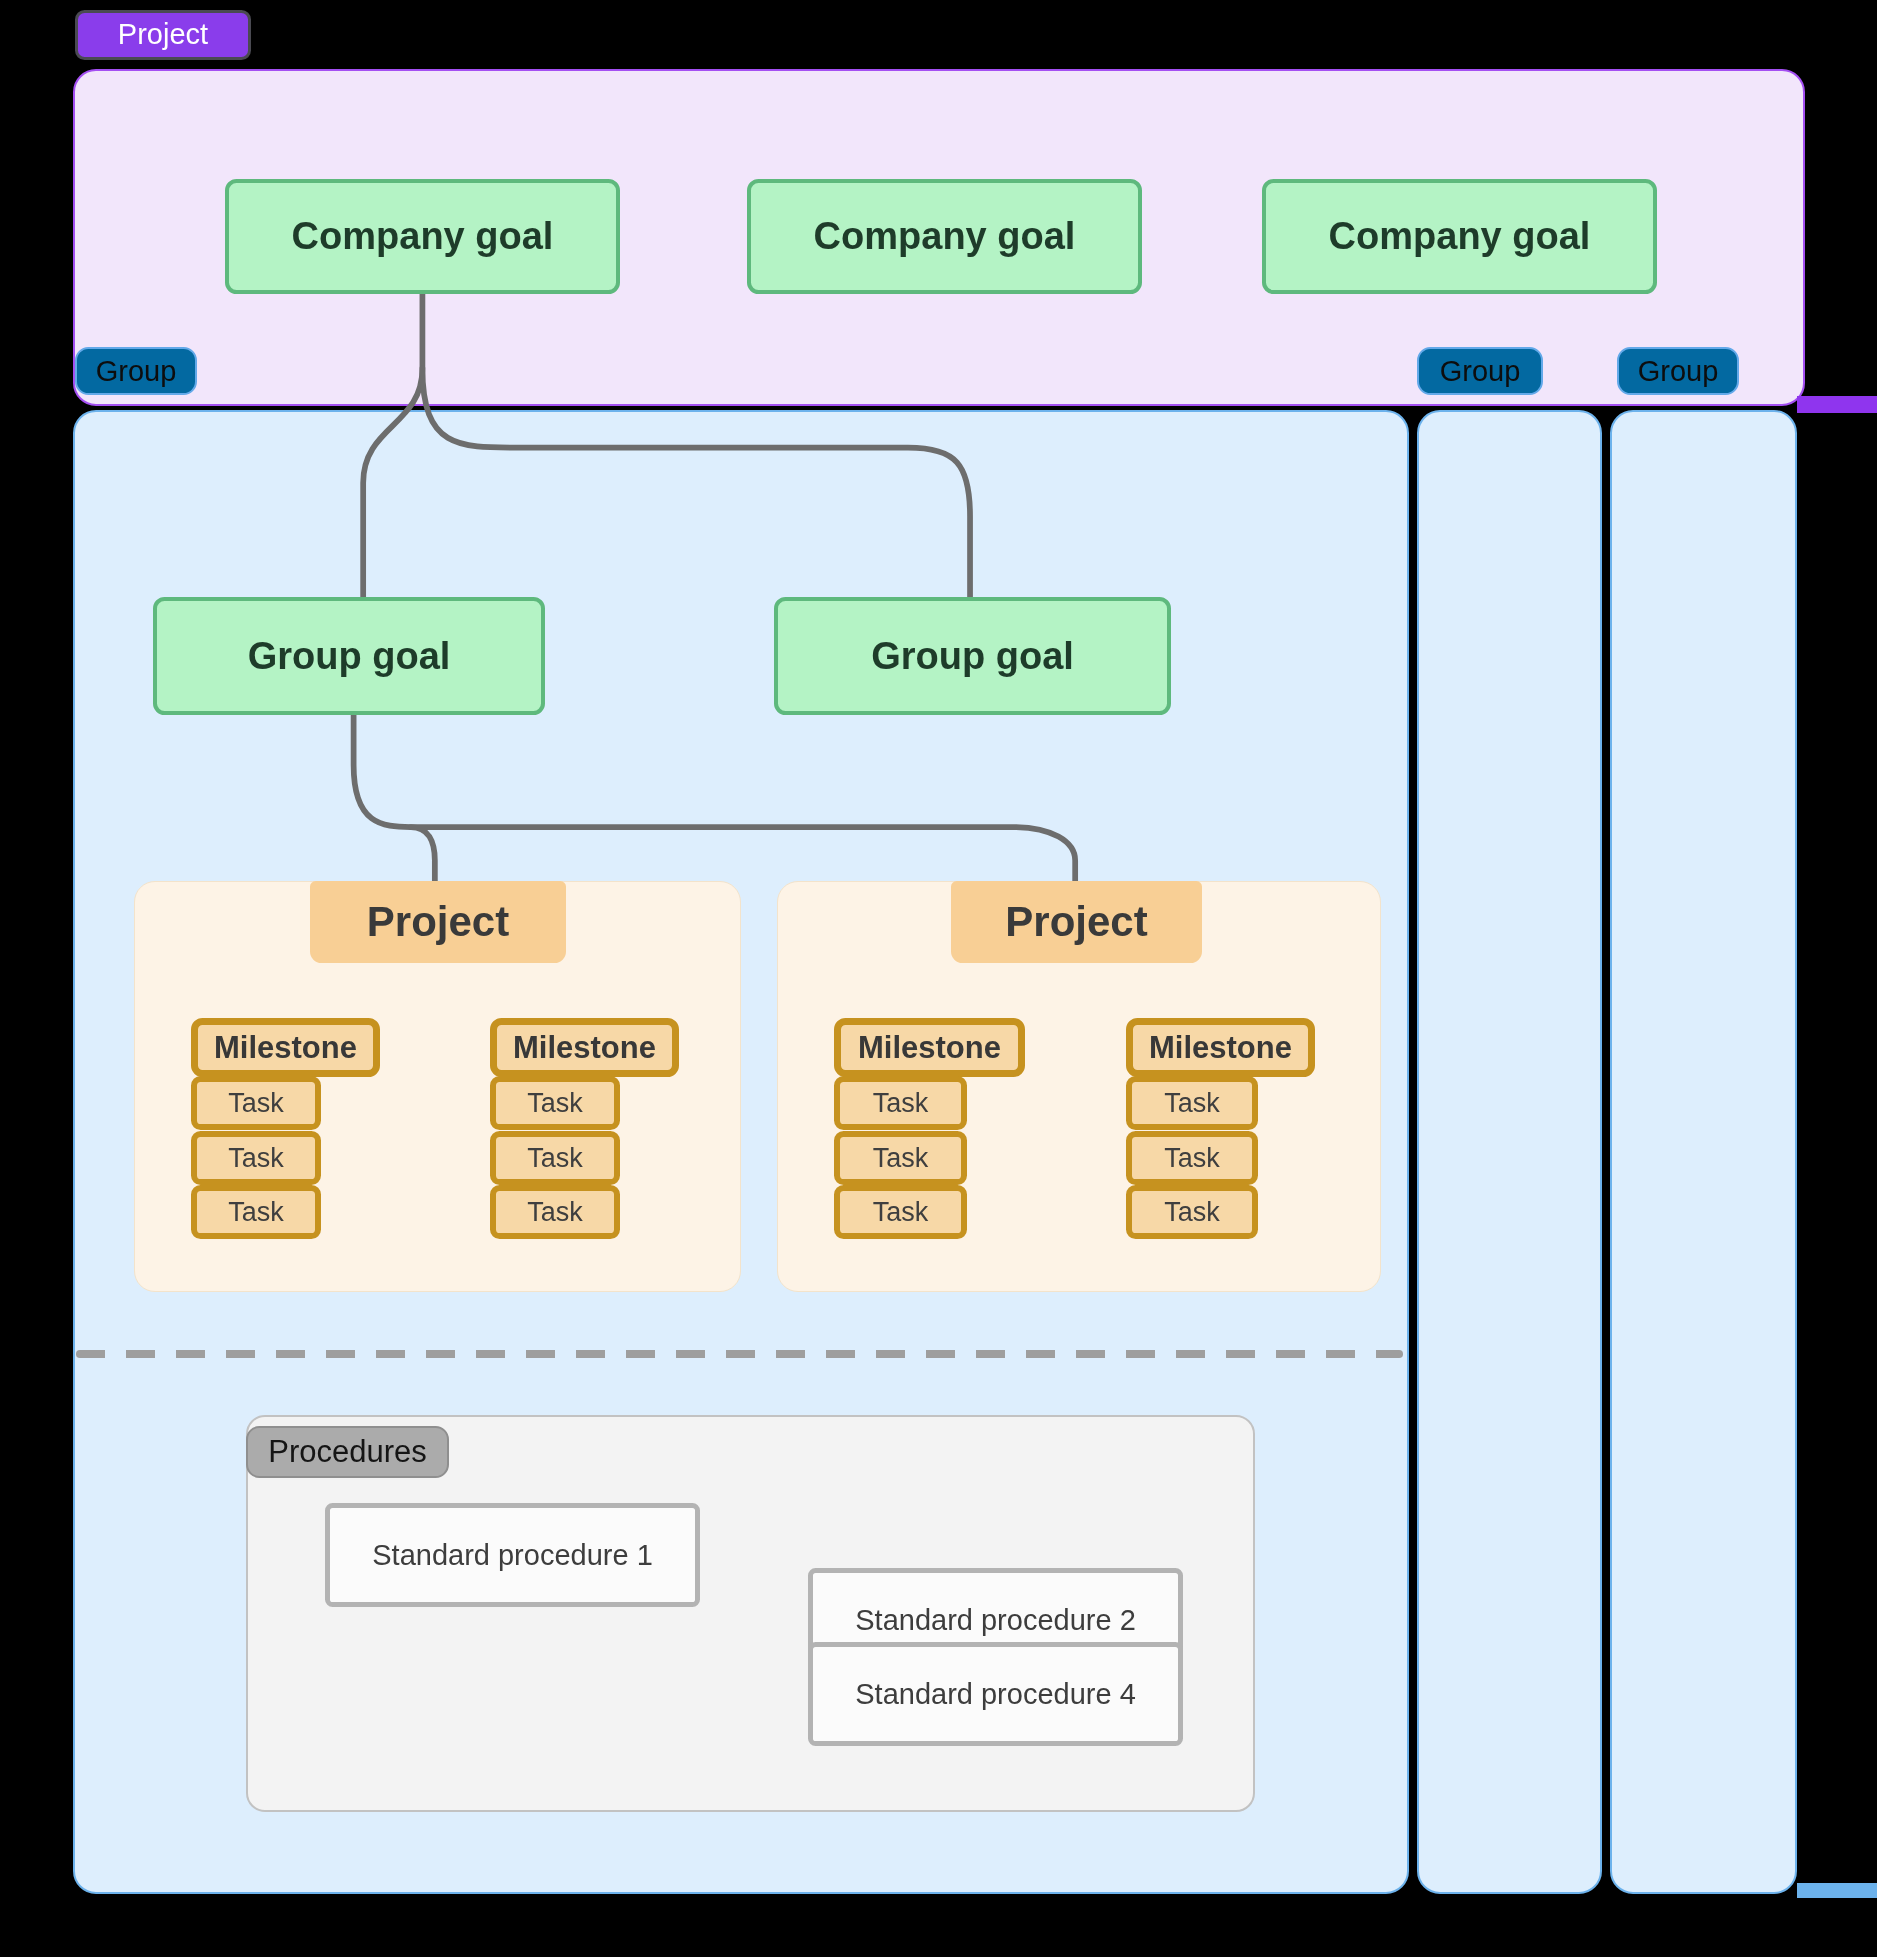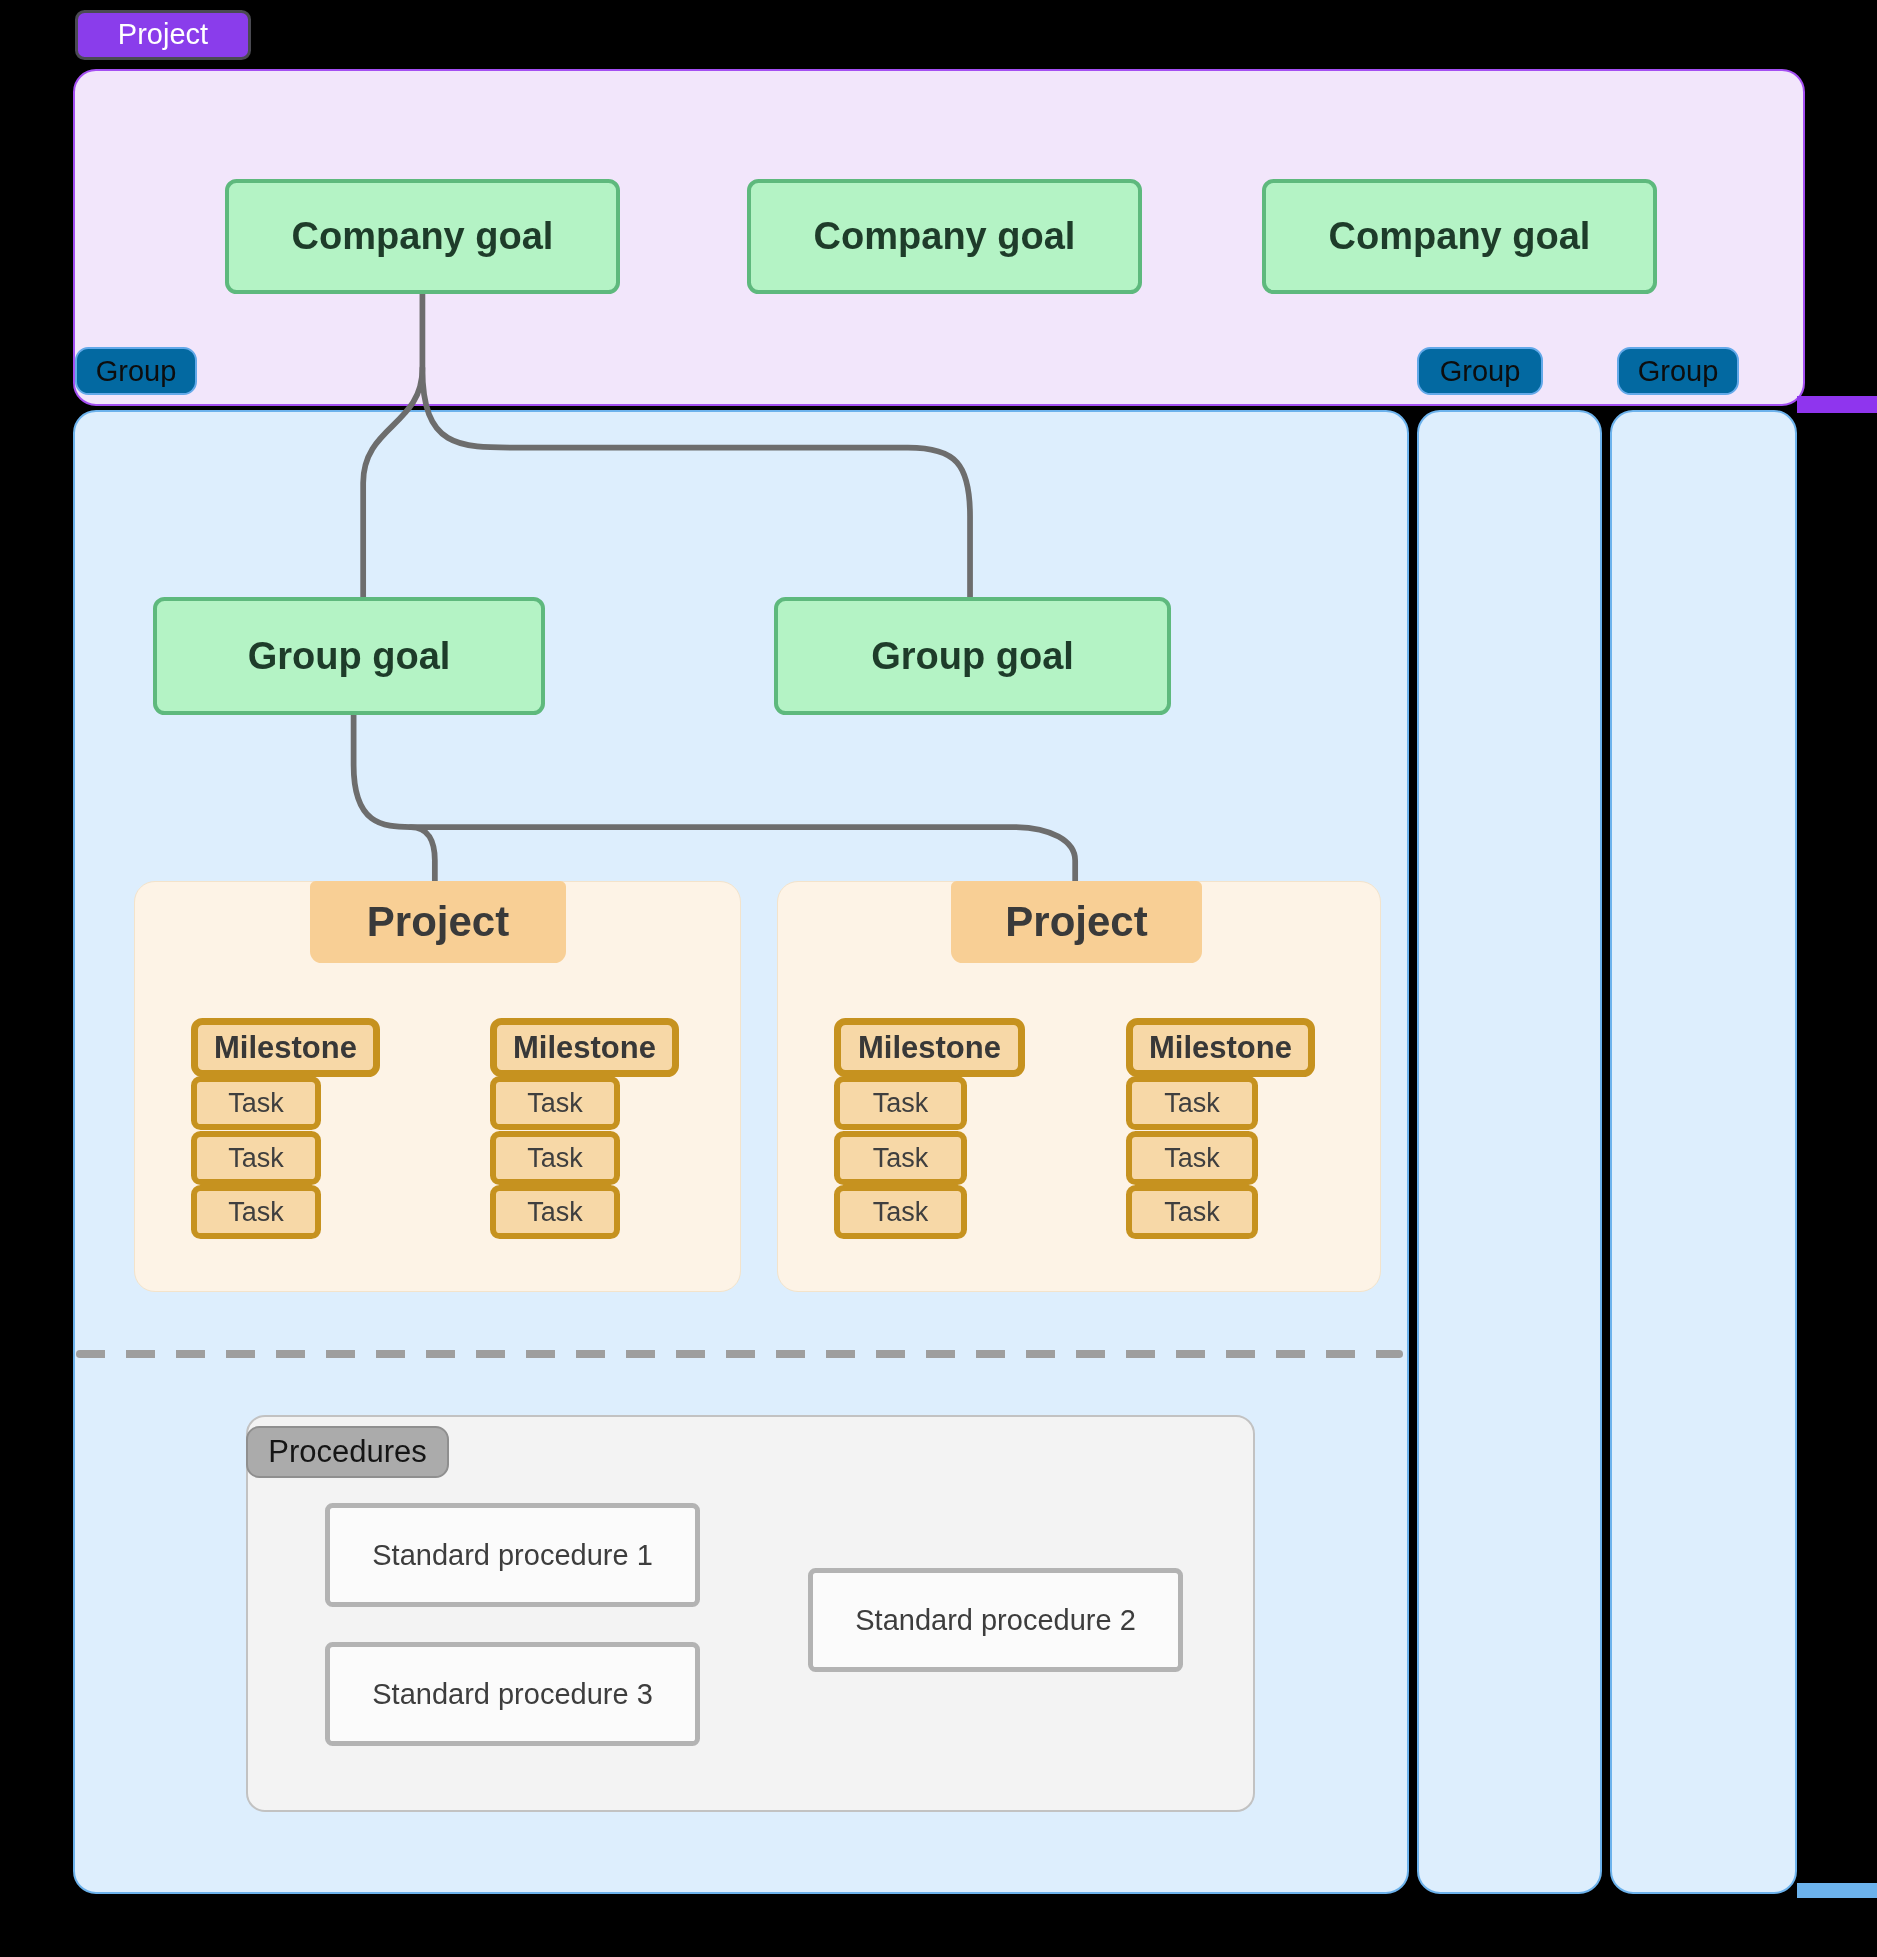--- a/index.html
+++ b/index.html
@@ -168,16 +168,16 @@
   <div class="abs center task trow1 tc4">Task</div>
   <div class="abs center task trow2 tc4">Task</div>
   <div class="abs center task trow3 tc4">Task</div>
 
   <div class="abs divider"></div>
 
   <div class="abs procedures-panel"></div>
   <div class="abs center procedures-badge">Procedures</div>
   <div class="abs center sp sp1">Standard procedure 1</div>
   <div class="abs center sp sp2">Standard procedure 2</div>
-  <div class="abs center sp sp3">Standard procedure 3</div>
+  <div class="abs center sp sp4">Standard procedure 4</div>
 
 </div>
 
 
 </body></html>

